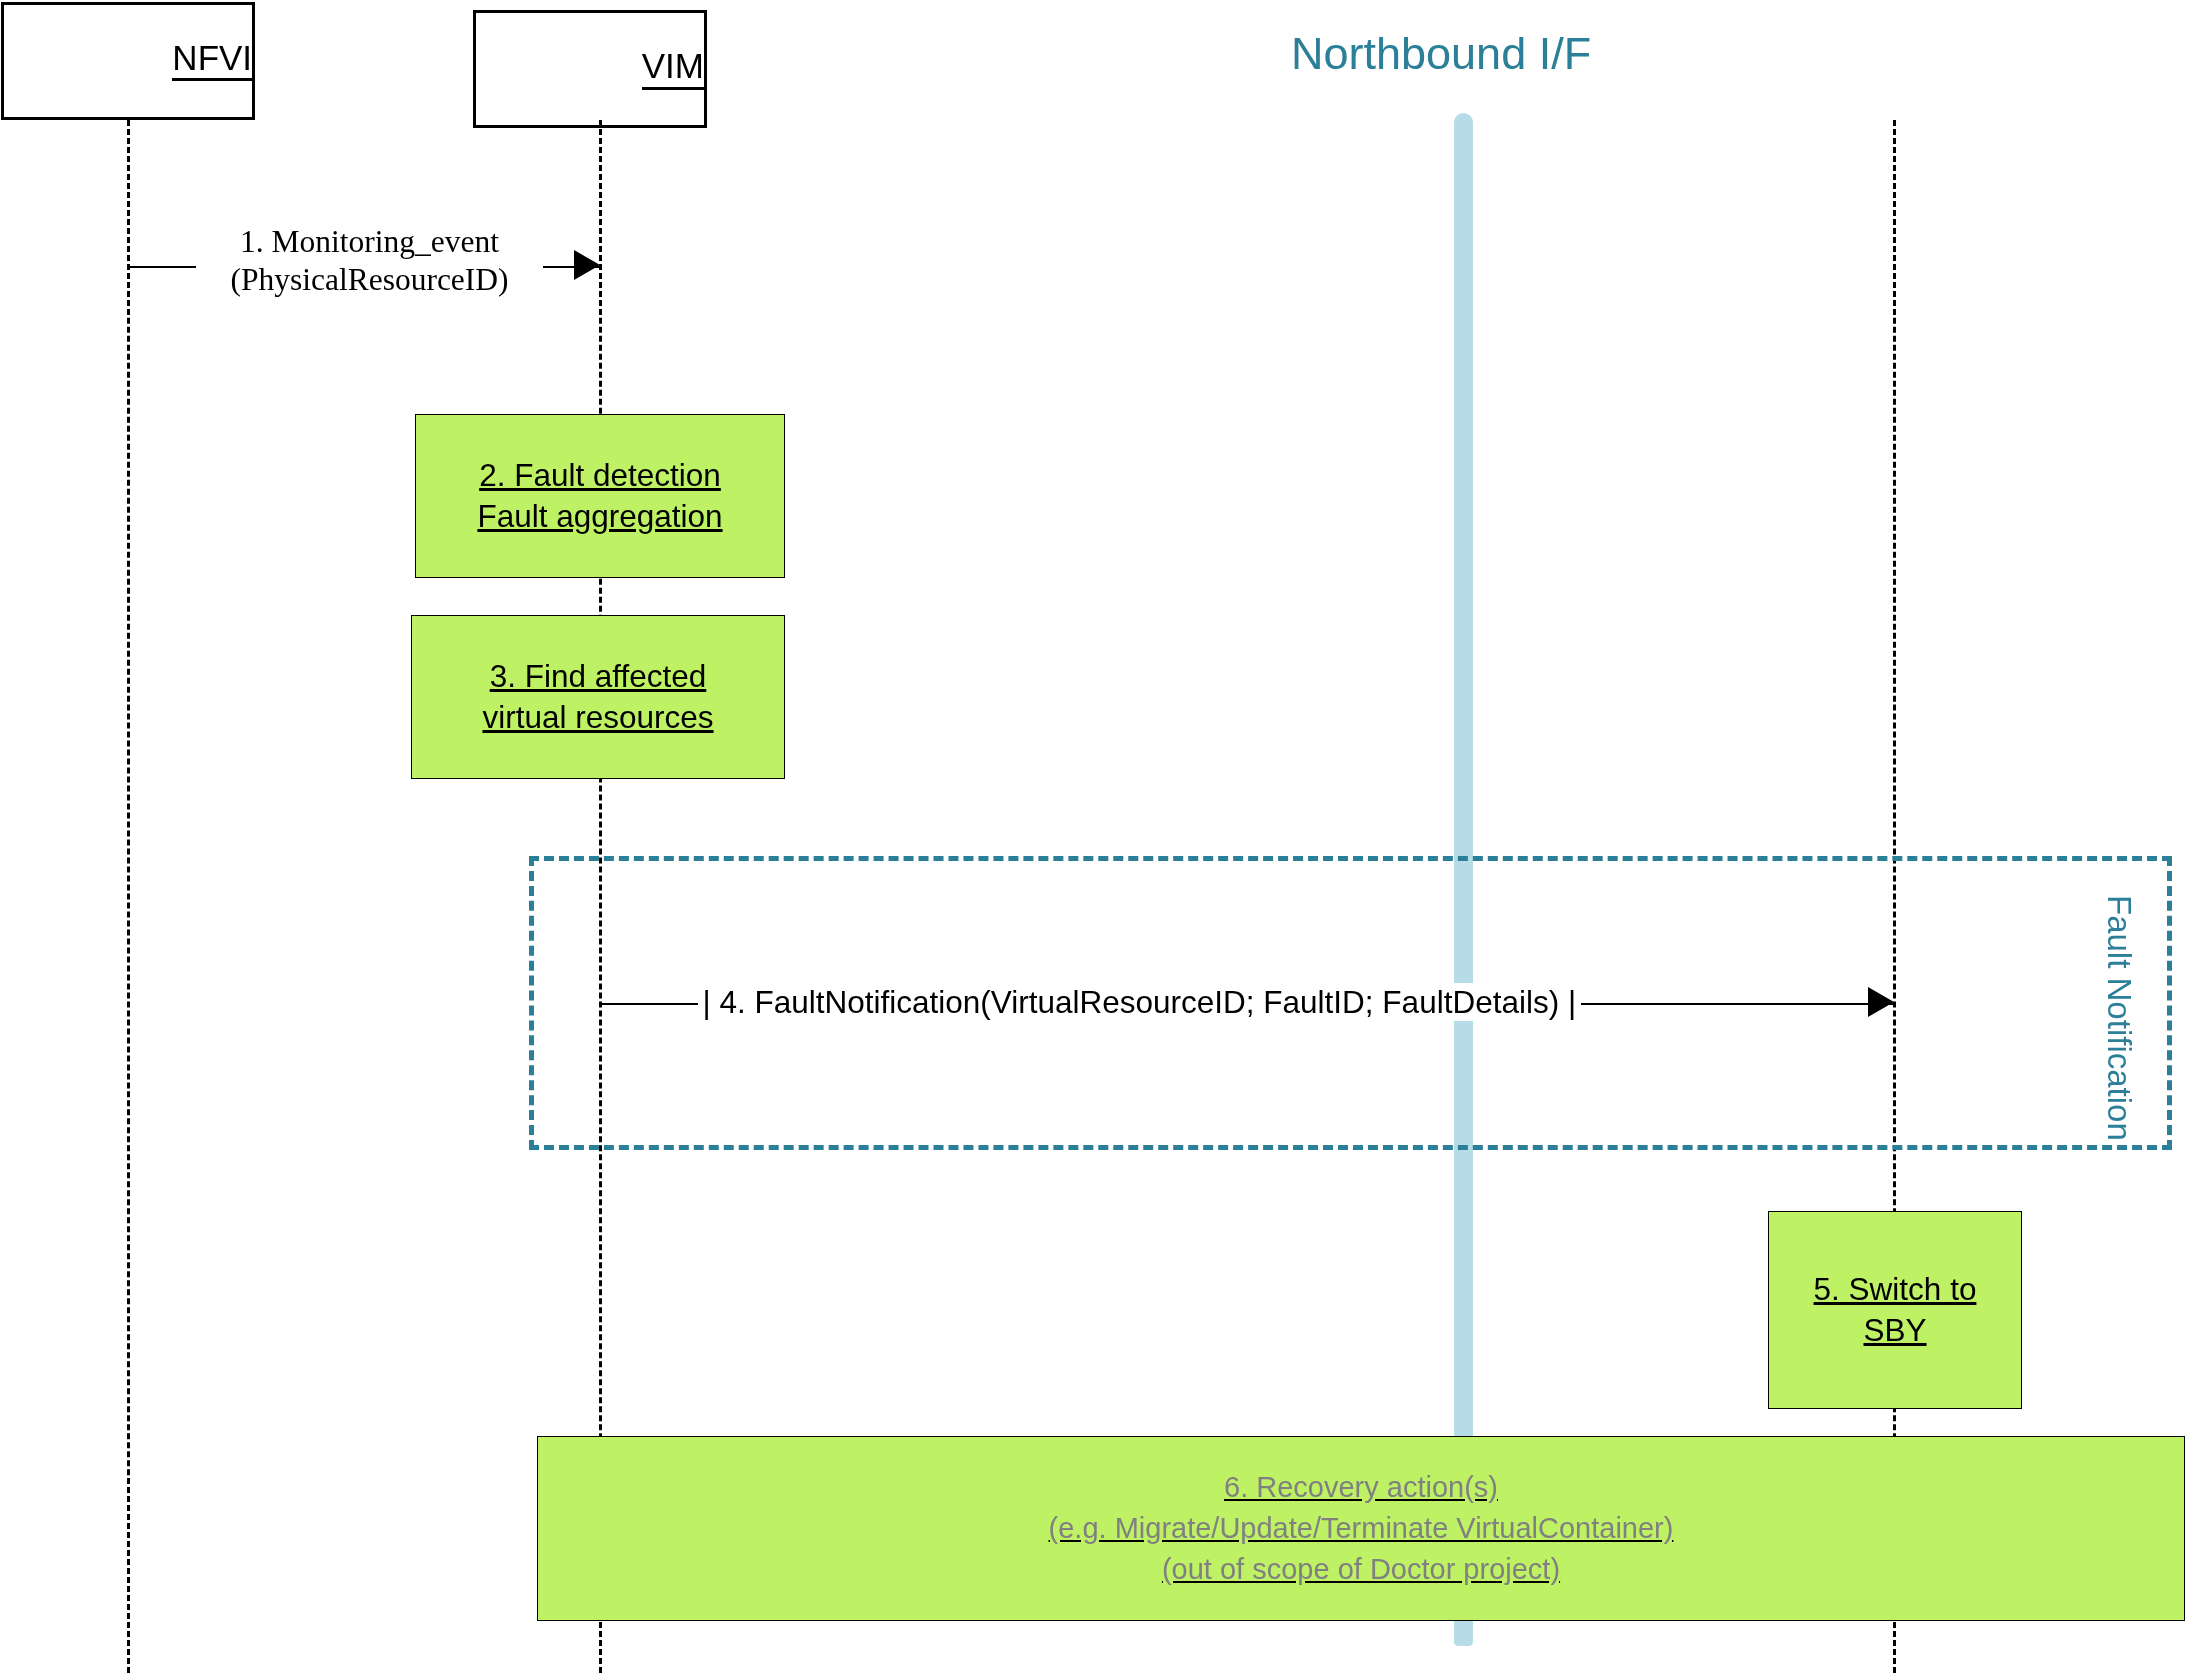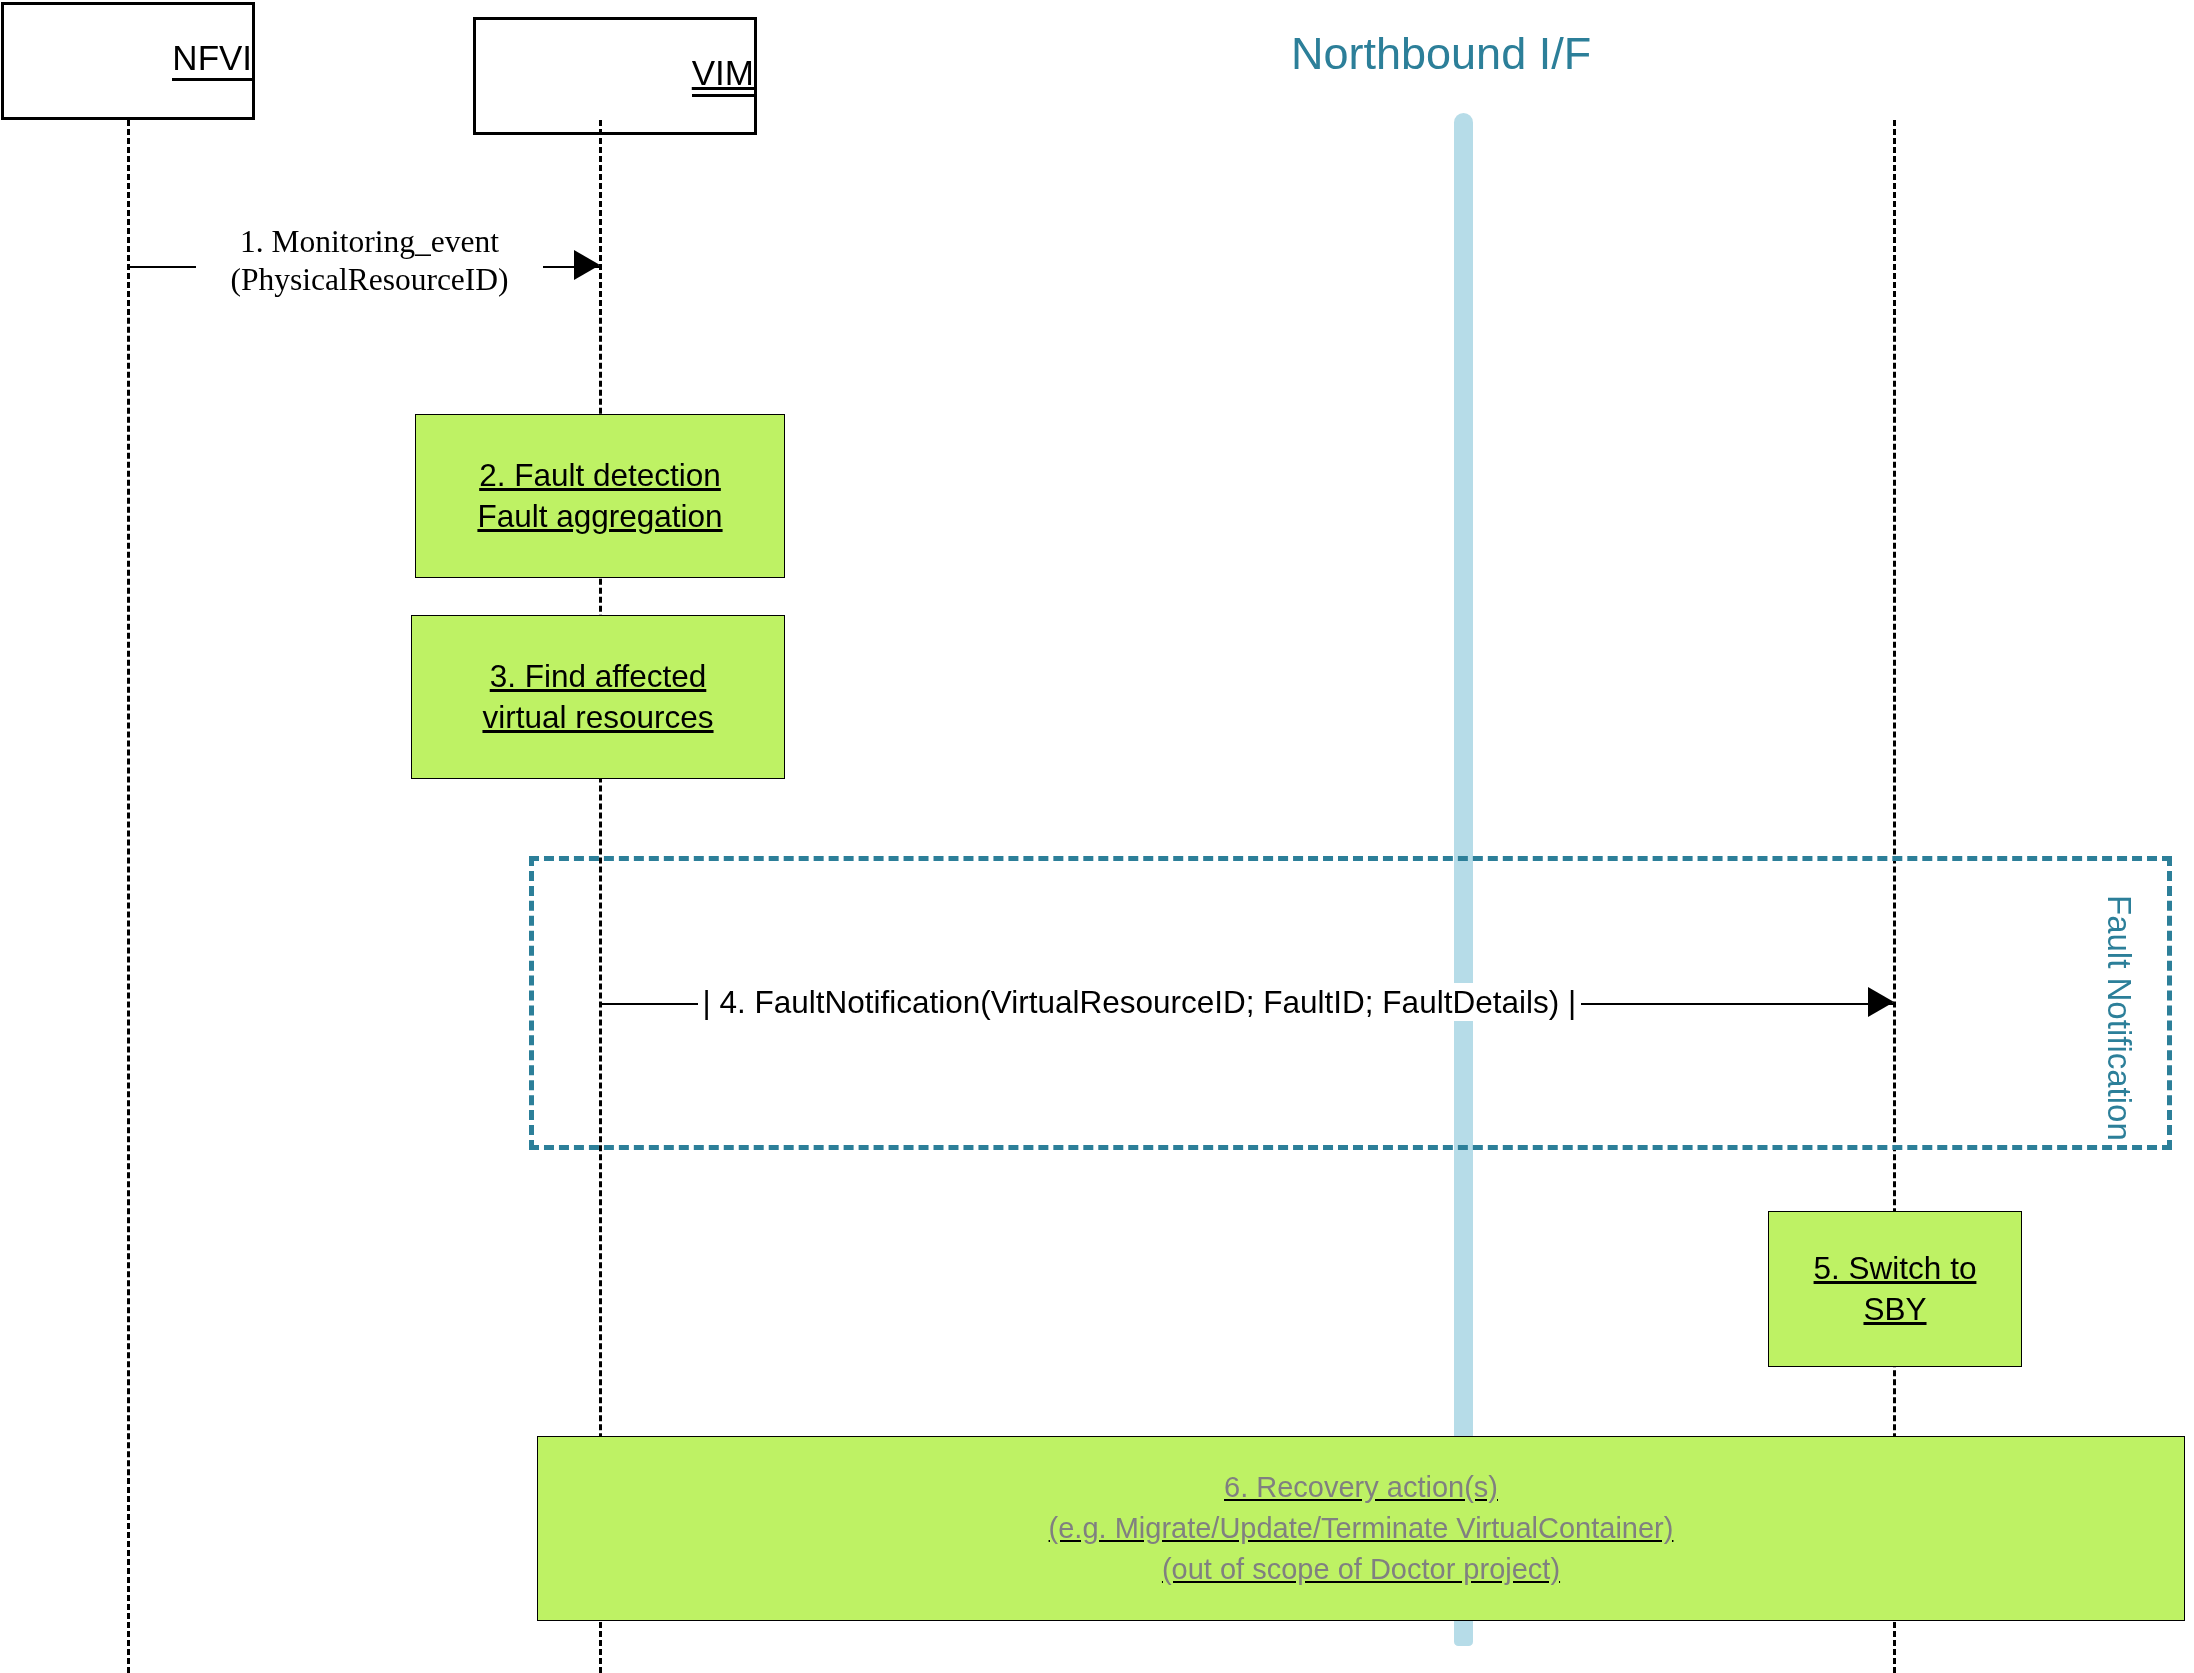--- a/index.html
+++ b/index.html
@@ -45,21 +45,21 @@
 <body>
 
 <div class="stage">
 
   <div class="nbtitle" style="left:1291px;top:31px;">Northbound I/F</div>
   <div class="nbbar" style="left:1454px;top:113px;width:19px;height:1533px;"></div>
 
   <div class="head" style="left:1.1px;top:1.7px;width:254px;height:118px;">
     <span>NFVI</span>
   </div>
-  <div class="head" style="left:473px;top:17px;width:284px;height:118px;text-decoration:underline;">
+  <div class="head" style="left:473px;top:10px;width:234px;height:118px;">
     <span>VIM</span>
   </div>
 
   <div class="lifeline" style="left:127px;top:120px;height:1553px;"></div>
   <div class="lifeline" style="left:599px;top:120px;height:1553px;"></div>
   <div class="lifeline" style="left:1893px;top:120px;height:1553px;"></div>
 
   <div class="msg" style="left:128px;top:266px;width:473px;"></div>
   <div class="arrowhead" style="left:574px;top:250px;"></div>
   <div class="msglabel" style="left:196px;top:223px;width:338px;font-family:Liberation Serif, serif;">
@@ -81,21 +81,21 @@
   <div class="fraglabel" style="left:2138px;top:895px;">
     <span>Fault Notification</span>
   </div>
 
   <div class="msg" style="left:600px;top:1003px;width:1294px;"></div>
   <div class="arrowhead" style="left:1868px;top:987px;"></div>
   <div class="msglabel" style="left:698px;top:983px;">
     <span>| 4. FaultNotification(VirtualResourceID; FaultID; FaultDetails) |</span>
   </div>
 
-  <div class="abox" style="left:1768px;top:1211px;width:254px;height:156px;align-items:center;">
+  <div class="abox" style="left:1768px;top:1211px;width:254px;height:198px;align-items:center;">
     <div class="ln">5. Switch to</div>
     <div class="ln">SBY</div>
   </div>
 
   <div class="abox wide" style="left:537px;top:1436px;width:1648px;height:185px;">
     <div class="ln">6. Recovery action(s)</div>
     <div class="ln">(e.g. Migrate/Update/Terminate VirtualContainer)</div>
     <div class="ln">(out of scope of Doctor project)</div>
   </div>
 

